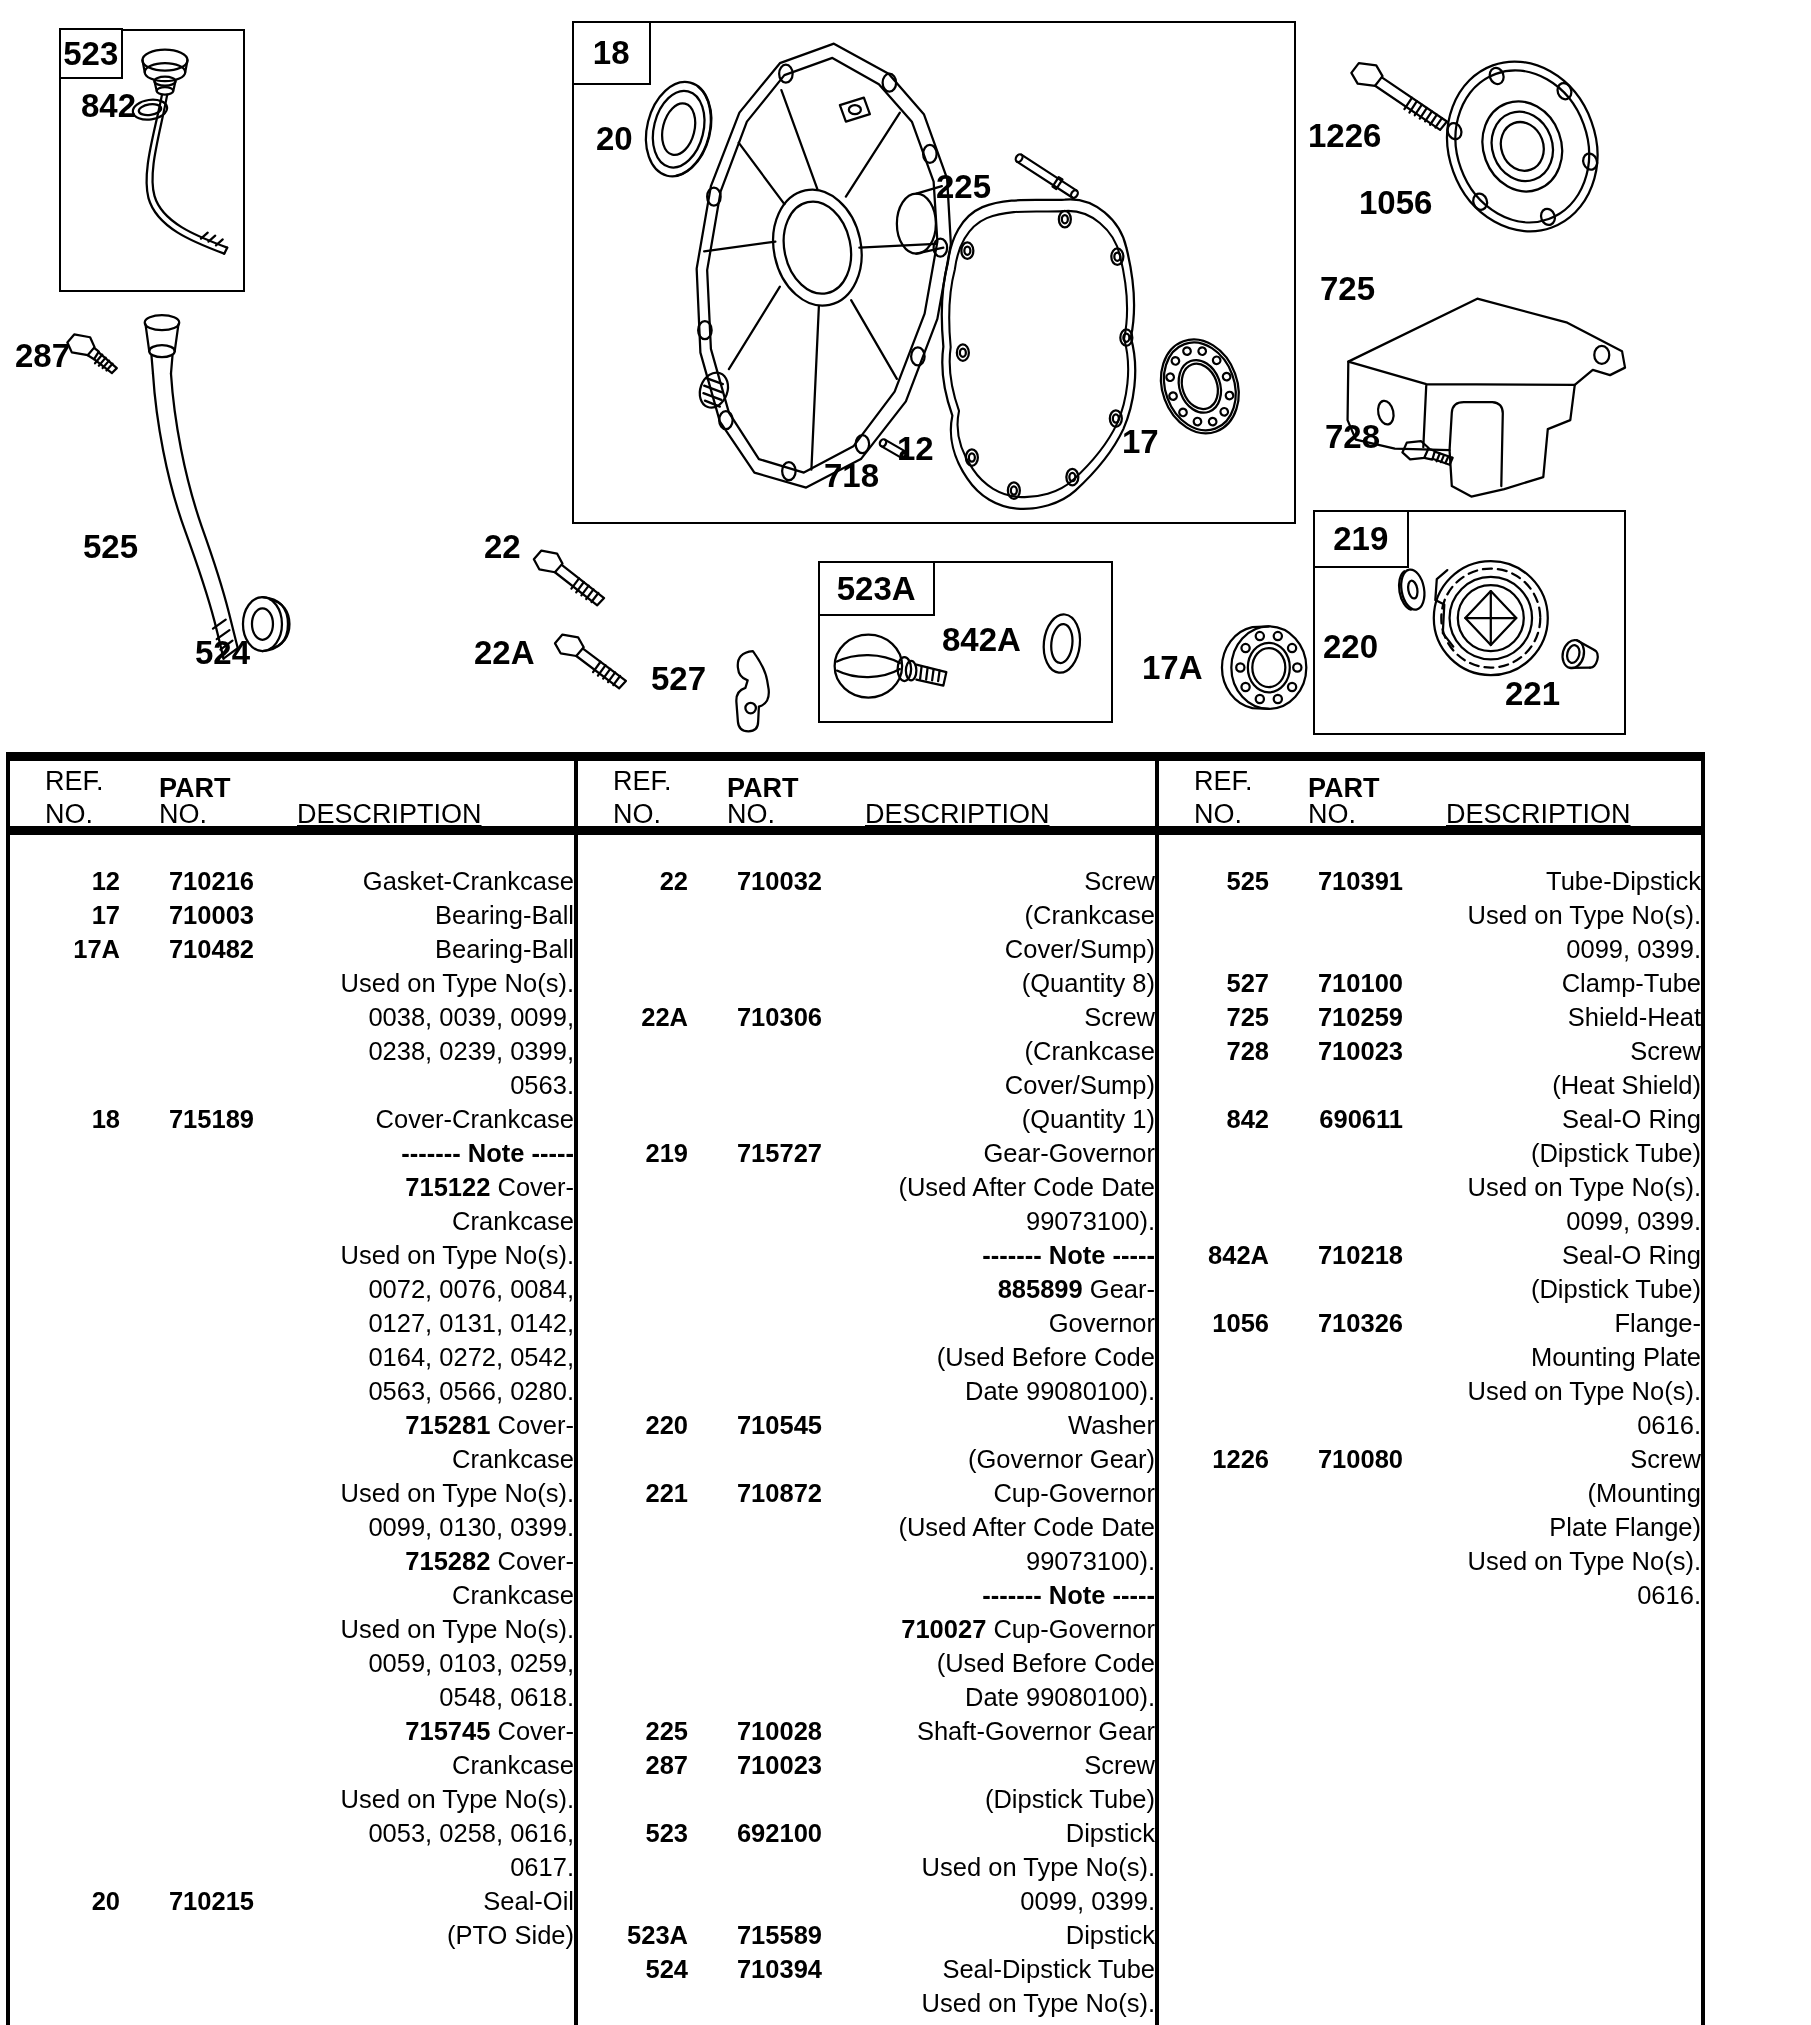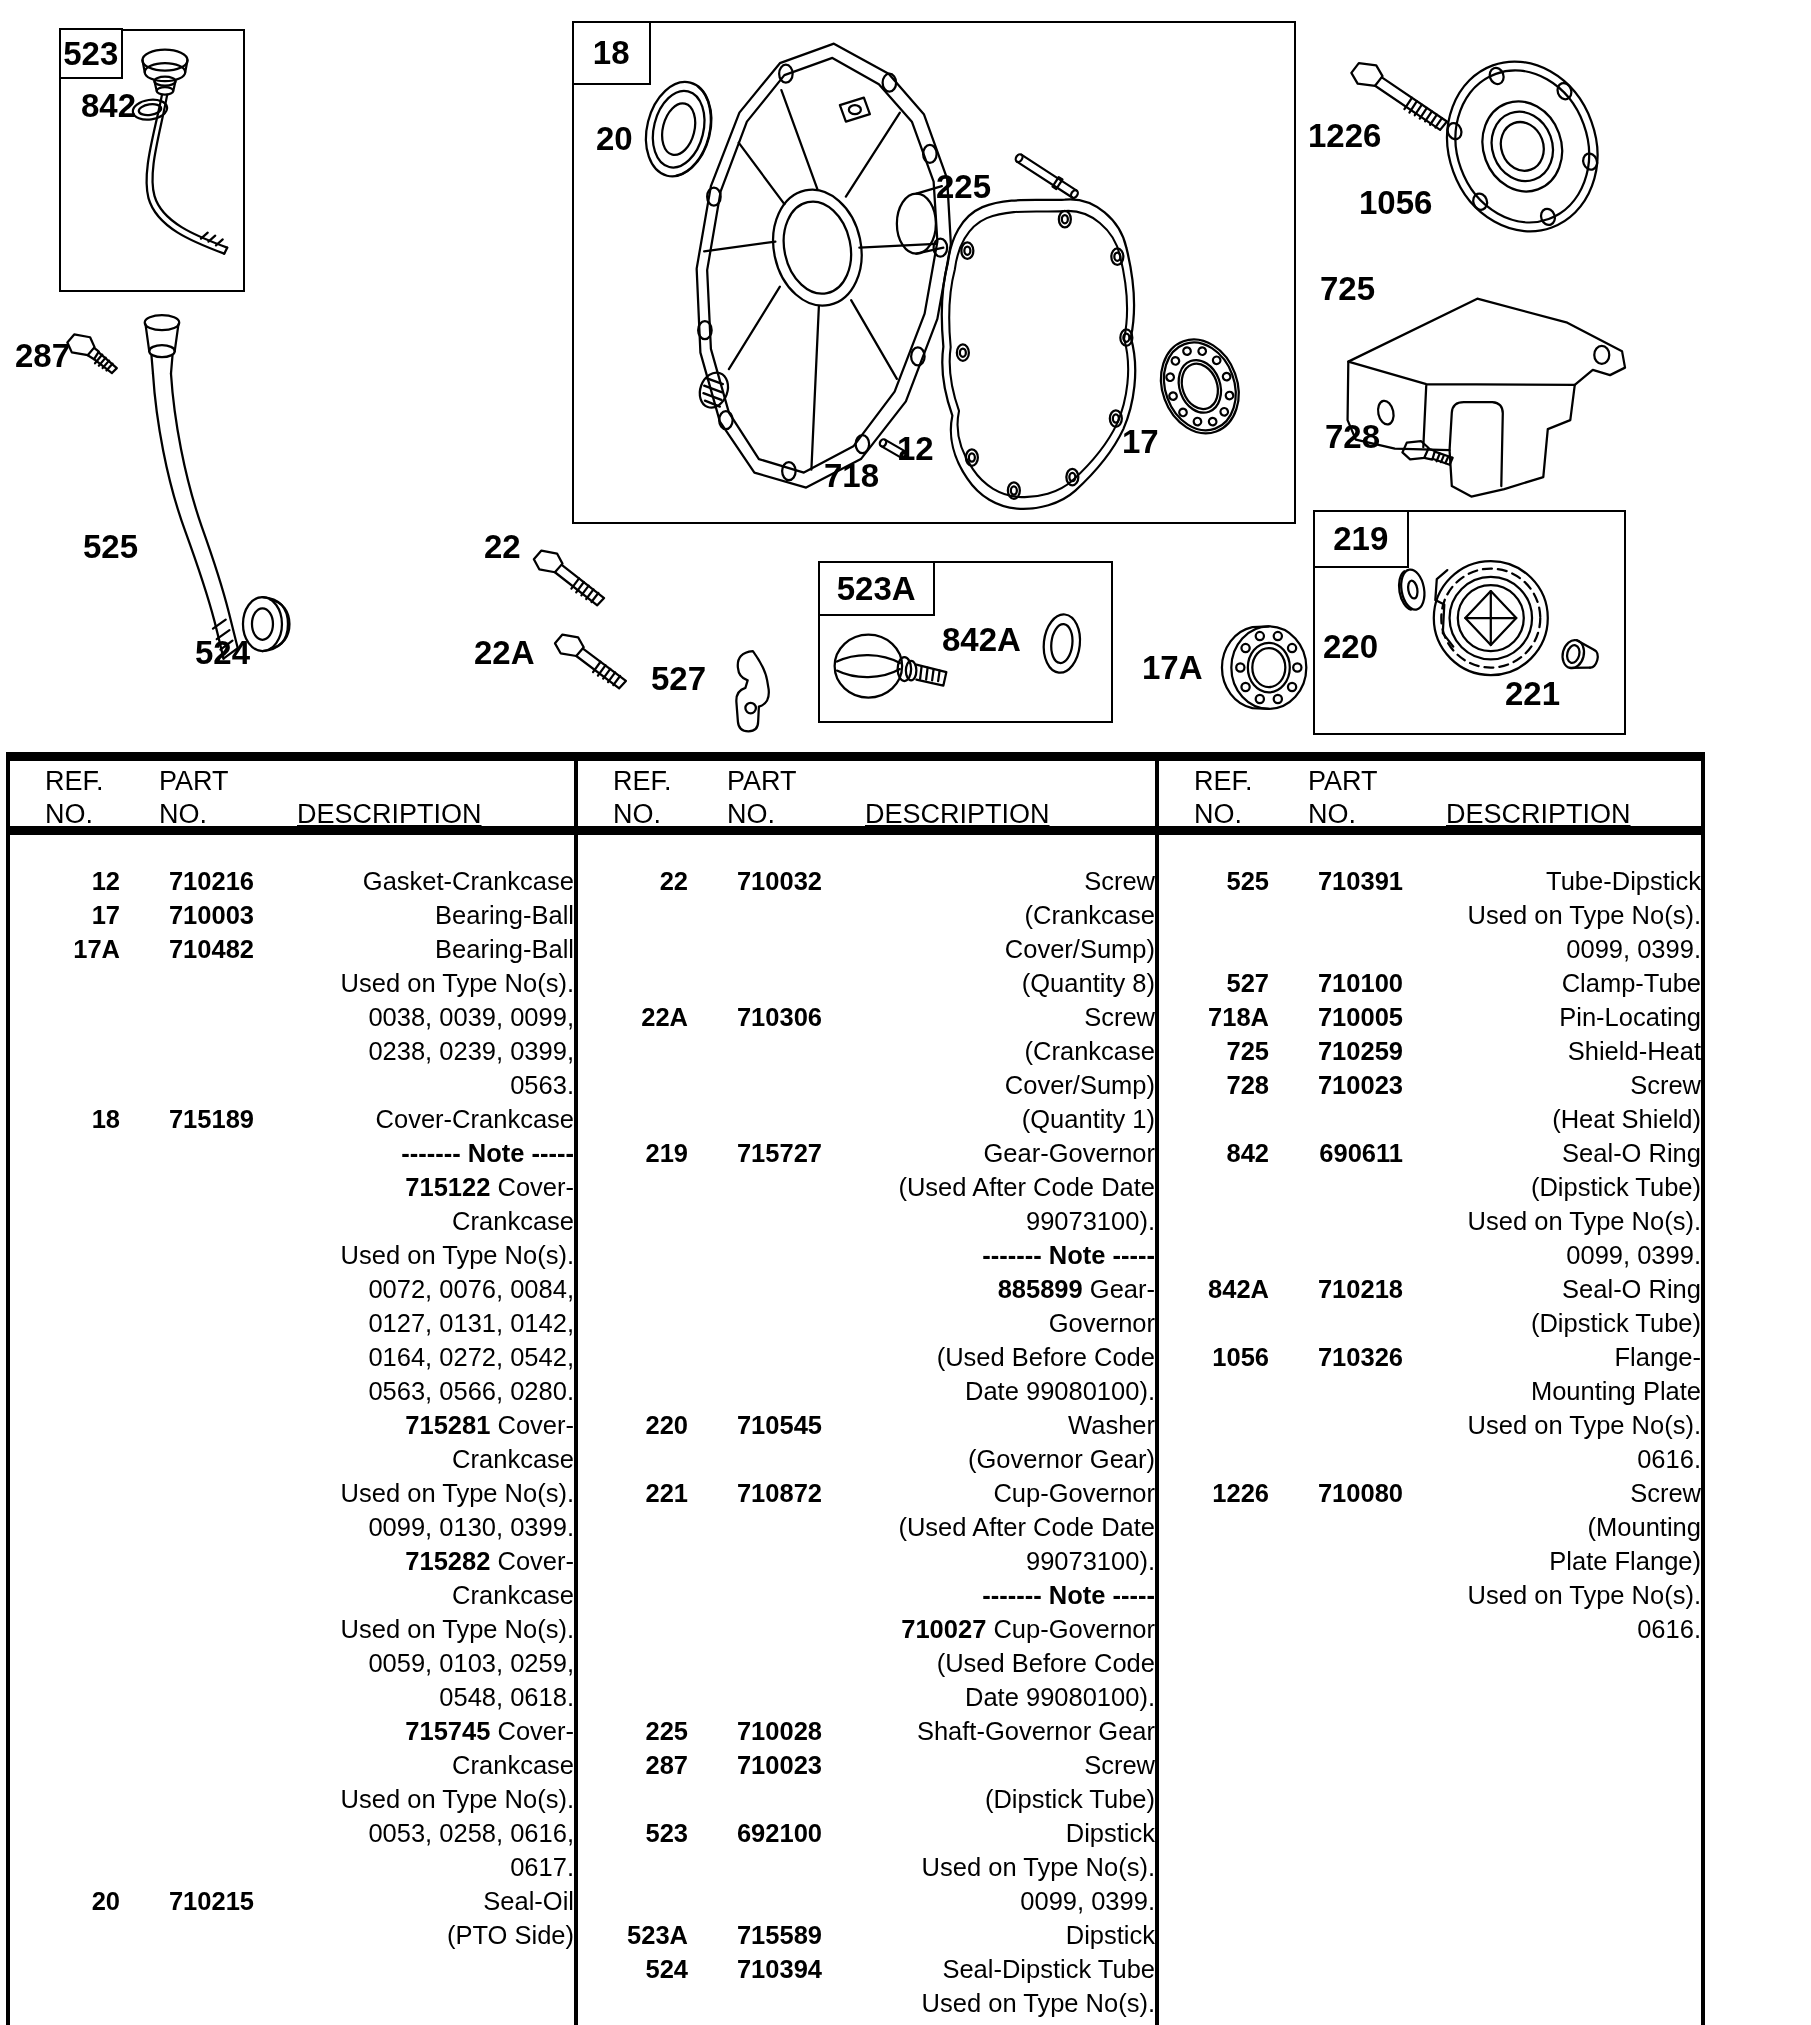--- a/index.html
+++ b/index.html
@@ -12,21 +12,21 @@
   .inset .tag{position:absolute;left:-2.3px;top:-2.3px;border:2.3px solid #000;
               display:flex;align-items:center;justify-content:center;background:#fff;}
   .dlabel,.tag{font-weight:bold;font-size:33px;line-height:1;}
   .dlabel{position:absolute;white-space:nowrap;}
   
   .ruleH{position:absolute;background:#000;height:9px;}
   .ruleV{position:absolute;background:#000;width:3.8px;}
   .colhead{position:absolute;font-size:27px;line-height:33px;}
   .colhead span{position:absolute;white-space:nowrap;}
   .h-ref1{left:39px;top:0;}   .h-ref2{left:39px;top:33px;}
-  .h-part1{left:153px;top:0;} .h-part2{left:153px;top:33px;}
+  .h-part1{left:153px;top:7px;font-weight:bold;} .h-part2{left:153px;top:33px;}
   .h-desc{left:291px;top:33px;text-decoration:underline;}
   .colbody{position:absolute;font-size:25.5px;line-height:34px;}
   .entry{display:grid;grid-template-columns:114px 134px 1fr;align-items:start;}
   .entry .ref,.entry .part{font-weight:bold;text-align:right;white-space:nowrap;}
   .entry .desc{padding-left:10.5px;text-align:right;}
   .dline{white-space:nowrap;}
   .dline b{font-weight:bold;}
 </style>
 </head>
 <body>
@@ -513,27 +513,20 @@
         </div>
       </div>
       <div class="entry">
         <span class="ref">527</span>
         <span class="part">710100</span>
         <div class="desc">
           <div class="dline">Clamp-Tube</div>
         </div>
       </div>
       <div class="entry">
-        <span class="ref">718A</span>
-        <span class="part">710005</span>
-        <div class="desc">
-          <div class="dline">Pin-Locating</div>
-        </div>
-      </div>
-      <div class="entry">
         <span class="ref">725</span>
         <span class="part">710259</span>
         <div class="desc">
           <div class="dline">Shield-Heat</div>
         </div>
       </div>
       <div class="entry">
         <span class="ref">728</span>
         <span class="part">710023</span>
         <div class="desc">

